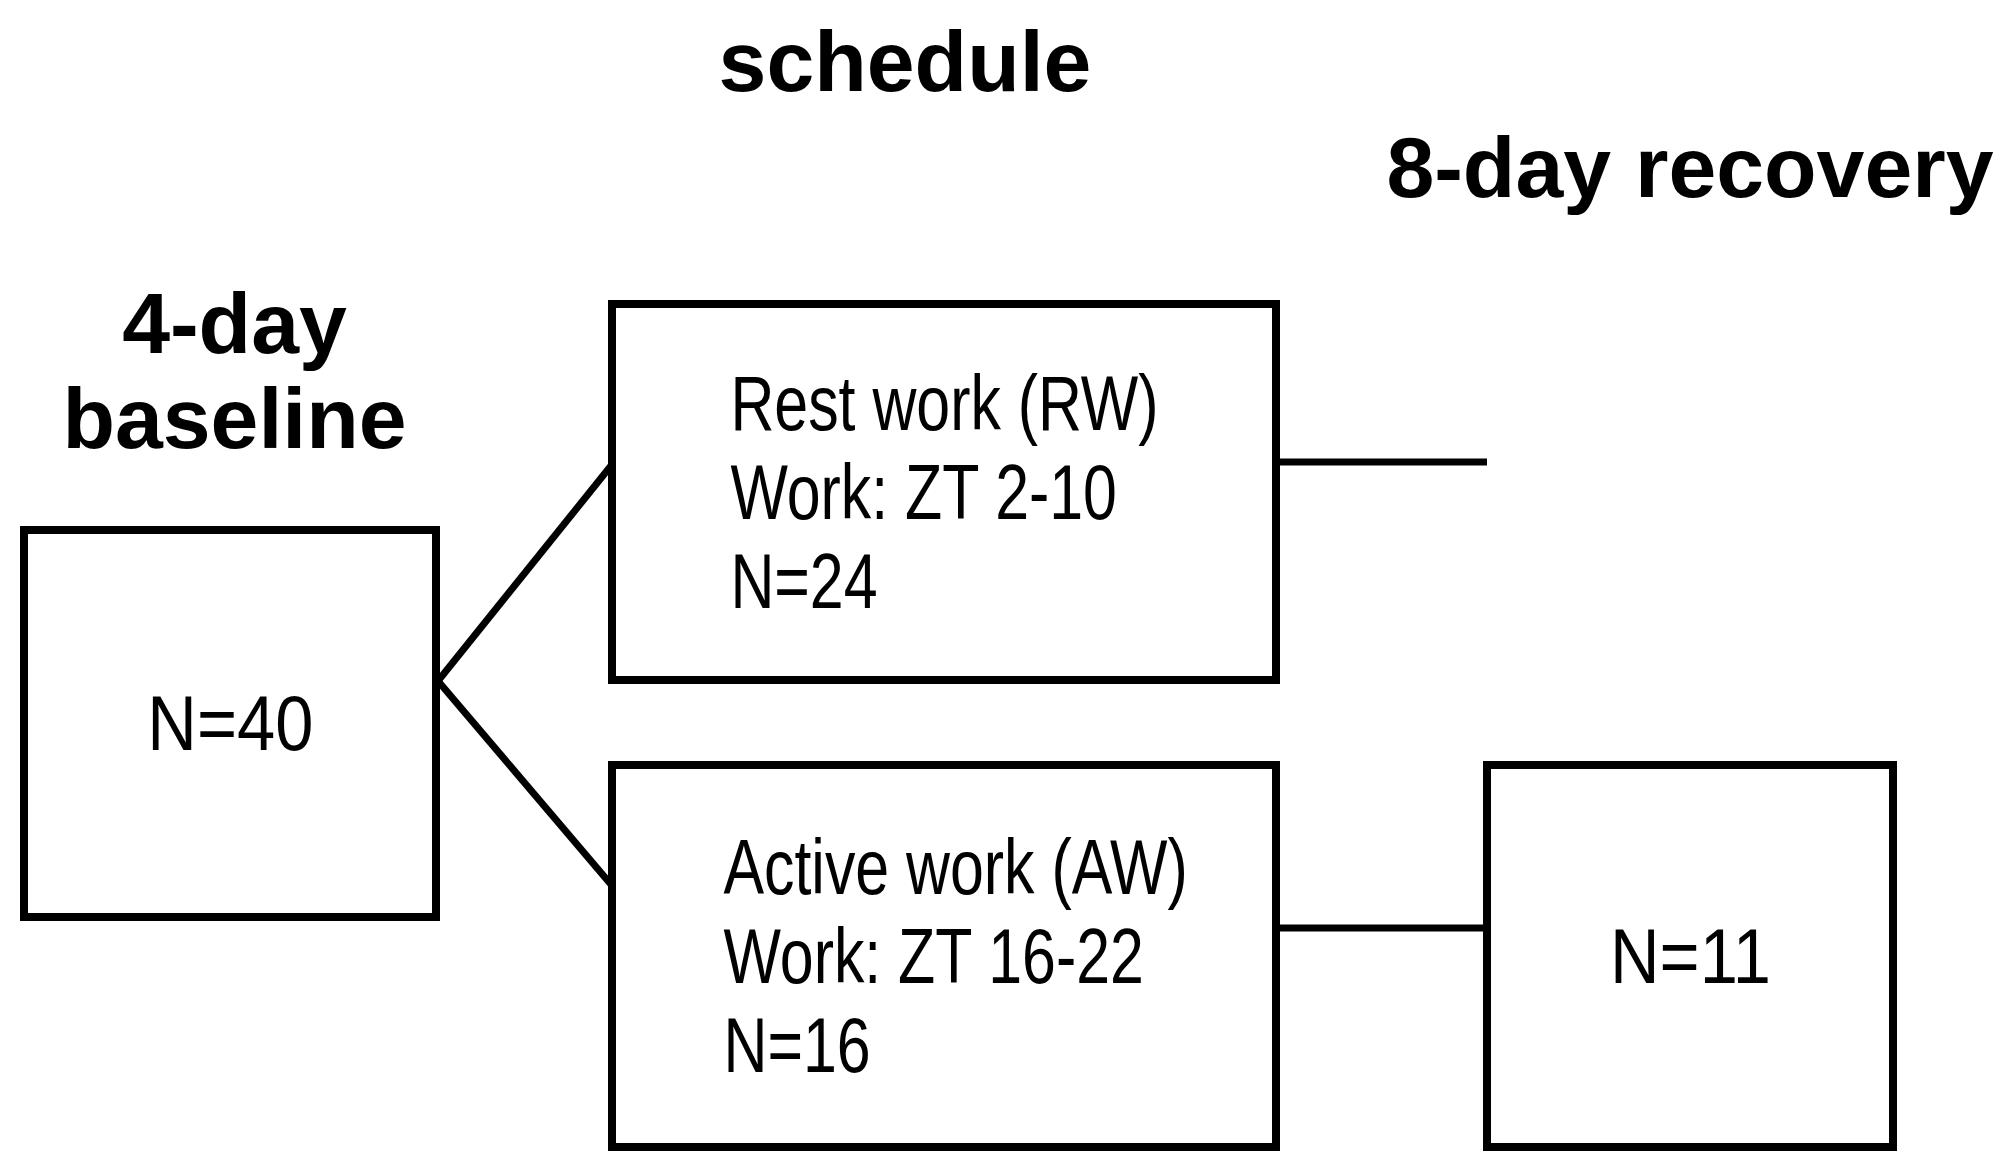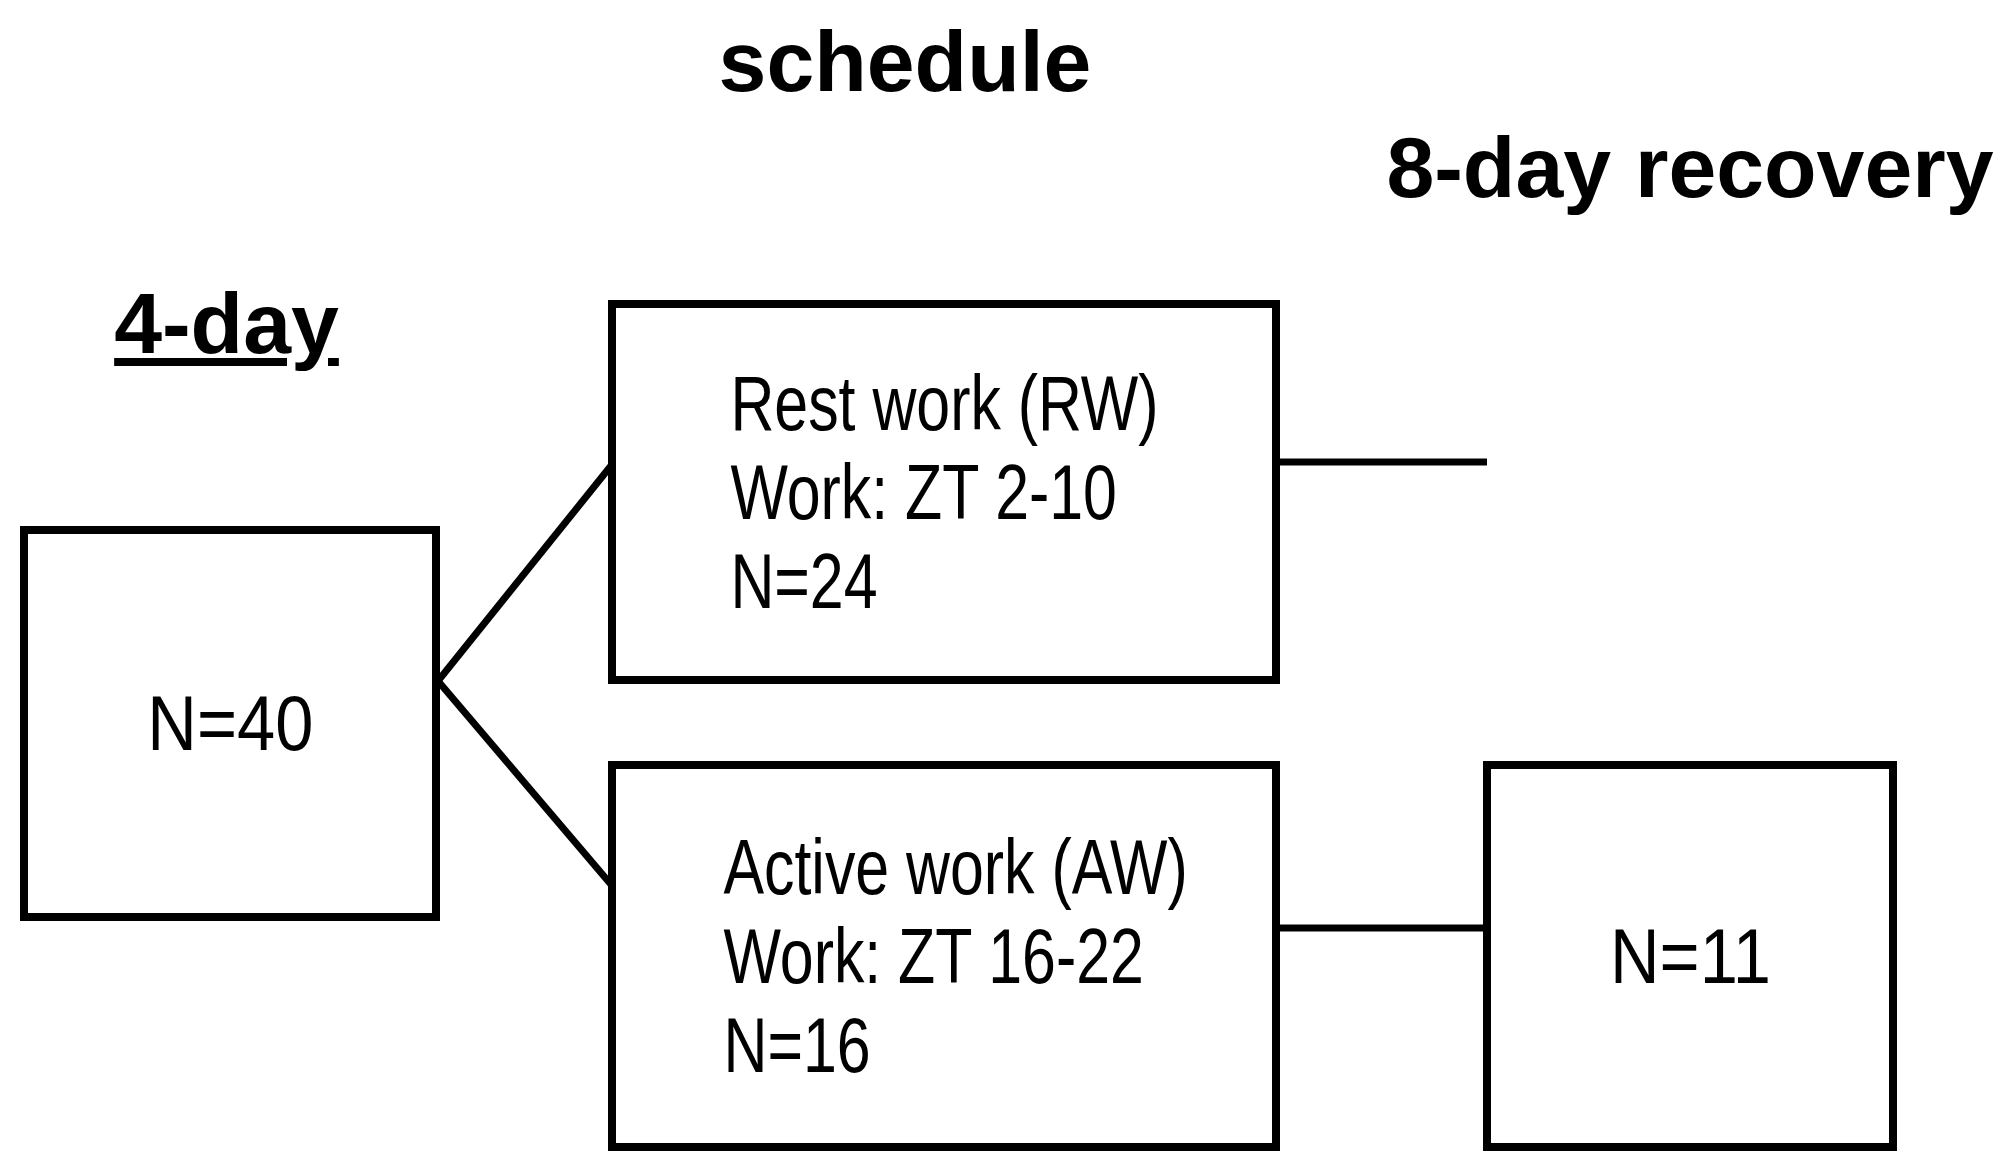--- a/index.html
+++ b/index.html
@@ -60,21 +60,21 @@
   }
   
   .box-baseline      { left: 20px;   top: 498px; width: 420px; height: 395px; }
   .box-rest-work     { left: 608px;  top: 272px; width: 672px; height: 384px; }
   .box-active-work   { left: 608px;  top: 733px; width: 672px; height: 390px; padding-left: 24px; }
   .box-recovery-rest { left: 1483px; top: 270px; width: 414px; height: 388px; }
   .box-recovery-act  { left: 1483px; top: 733px; width: 414px; height: 390px; }
   
   .hdr-work-schedule { left: 540px;  top: 14px;  width: 730px; }
   .hdr-recovery      { left: 1325px; top: 120px; width: 730px; }
-  .hdr-baseline      { left: 4px;    top: 276px; width: 445px; text-decoration: underline; }
+  .hdr-baseline      { left: 12px;    top: 276px; width: 445px; }
 </style>
 </head>
 <body>
 
 <div class="canvas">
 
   <svg class="connector-layer" width="2002" height="1151" viewBox="0 0 2002 1151">
     <line x1="438" y1="681" x2="614" y2="462" stroke="#000000" stroke-width="7"></line>
     <line x1="438" y1="681" x2="614" y2="888" stroke="#000000" stroke-width="7"></line>
     <line x1="1276" y1="462" x2="1487" y2="462" stroke="#000000" stroke-width="7"></line>
@@ -84,20 +84,21 @@
   <div class="hdr hdr-work-schedule">
     <div>schedule</div>
   </div>
 
   <div class="hdr hdr-recovery">
     <div>8-day recovery</div>
   </div>
 
   <div class="hdr hdr-baseline">
     <div>4-day</div>
+    <div>baseline</div>
   </div>
 
   <div class="box box-baseline">
     <div class="n-only">N=40</div>
   </div>
 
   <div class="box box-rest-work">
     <div class="box-lines">
       <div>Rest work (RW)</div>
       <div>Work: ZT 2-10</div>

